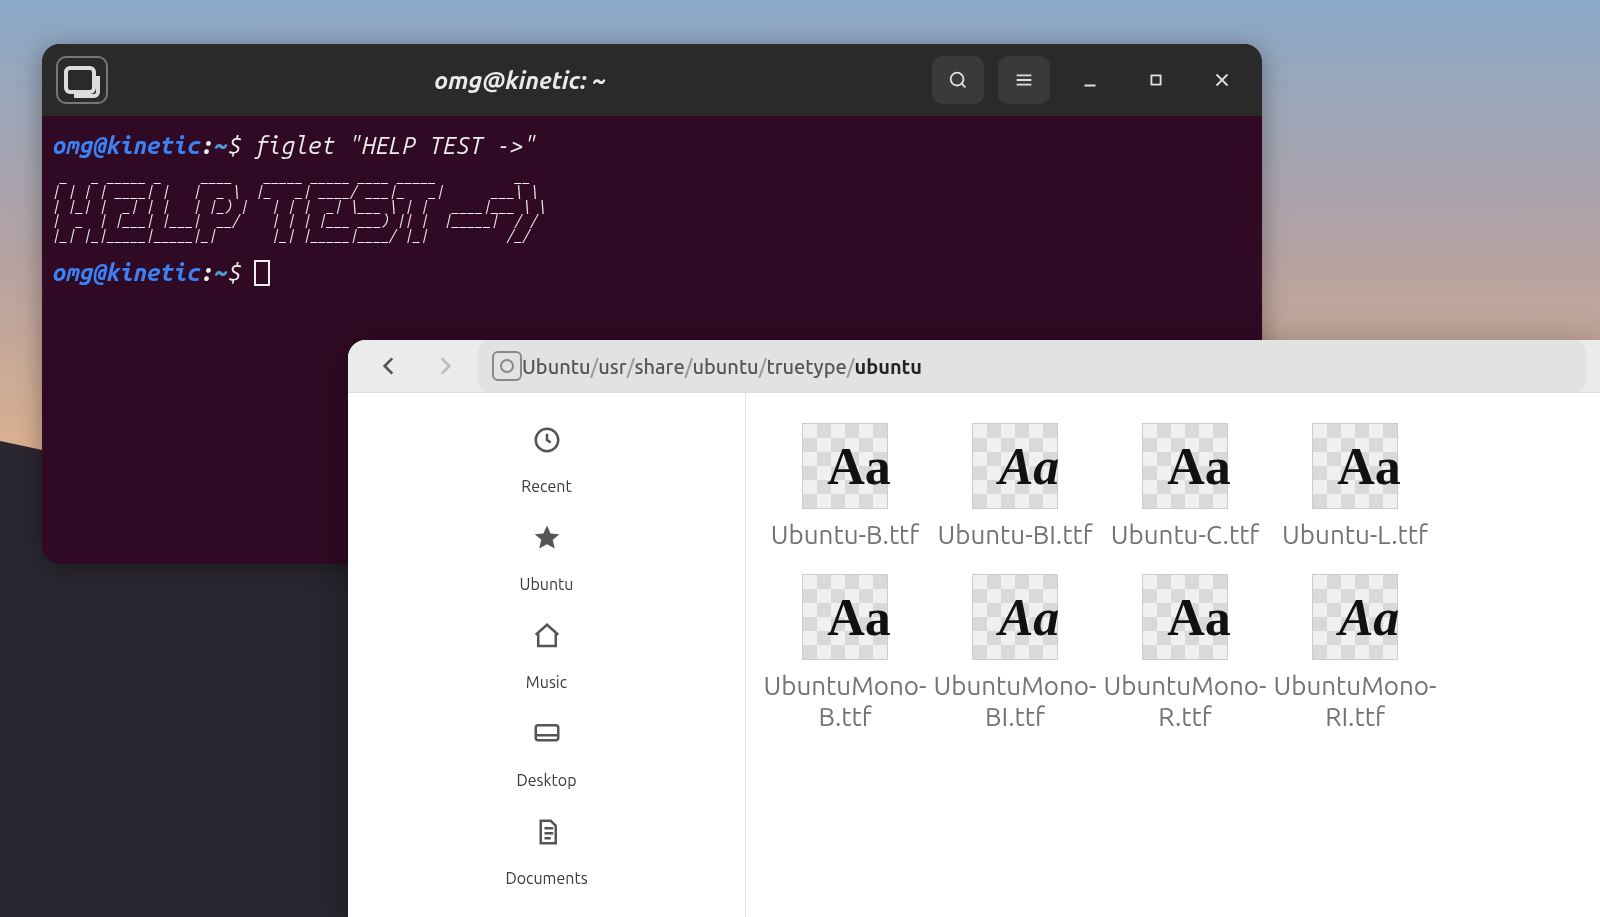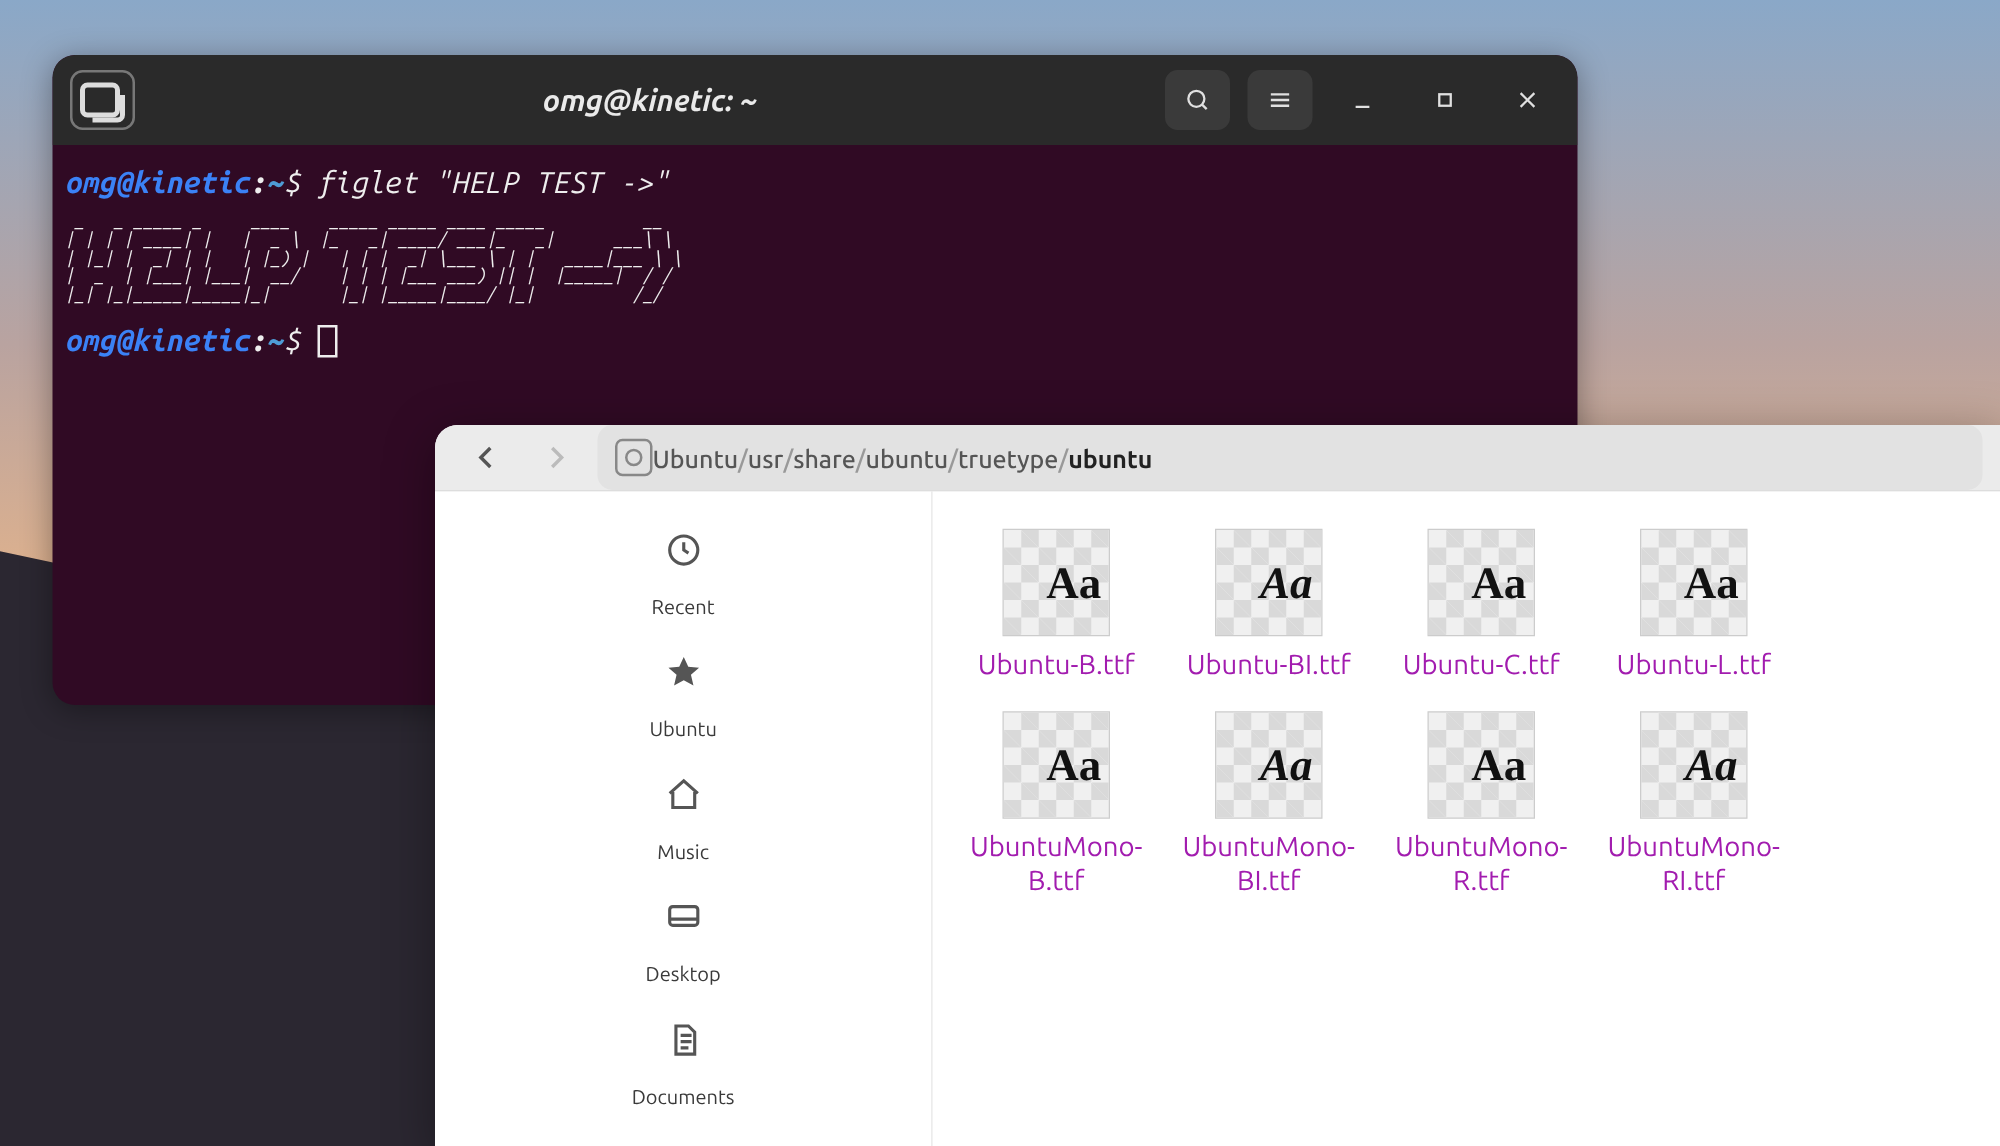--- a/index.html
+++ b/index.html
@@ -144,23 +144,23 @@
   .thumb {
     width: 86px; height: 86px;
     background:
       linear-gradient(45deg,#d9d9d9 25%,transparent 25%,transparent 75%,#d9d9d9 75%),
       linear-gradient(45deg,#d9d9d9 25%,#f0f0f0 25%,#f0f0f0 75%,#d9d9d9 75%);
     background-size: 28px 28px;
     background-position: 0 0, 14px 14px;
     display: flex; align-items: center; justify-content: center;
     border: 1px solid #ccc;
   }
-  .thumb span { font-size: 36px; font-weight: 800; font-family: Georgia, serif; color:#111;margin-left:28px; }
+  .thumb span { font-size: 52px; font-weight: 800; font-family: Georgia, serif; color:#111;margin-left:28px; }
   .thumb.italic span { font-style: italic; }
-  .fname { margin-top: 10px; font-size: 22px; color: #a21caf; max-width: 164px; word-break: break-word; line-height:1.2; }
+  .fname { margin-top: 10px; font-size: 26px; color: #737373; max-width: 164px; word-break: break-word; line-height:1.2; }
 </style>
 </head>
 <body>
 
 <div class="bg-shape"></div>
 
 <div class="terminal">
   <div class="term-header">
     <div class="term-newtab">
       <svg viewBox="0 0 24 24" fill="none" stroke="currentColor" stroke-width="2">

